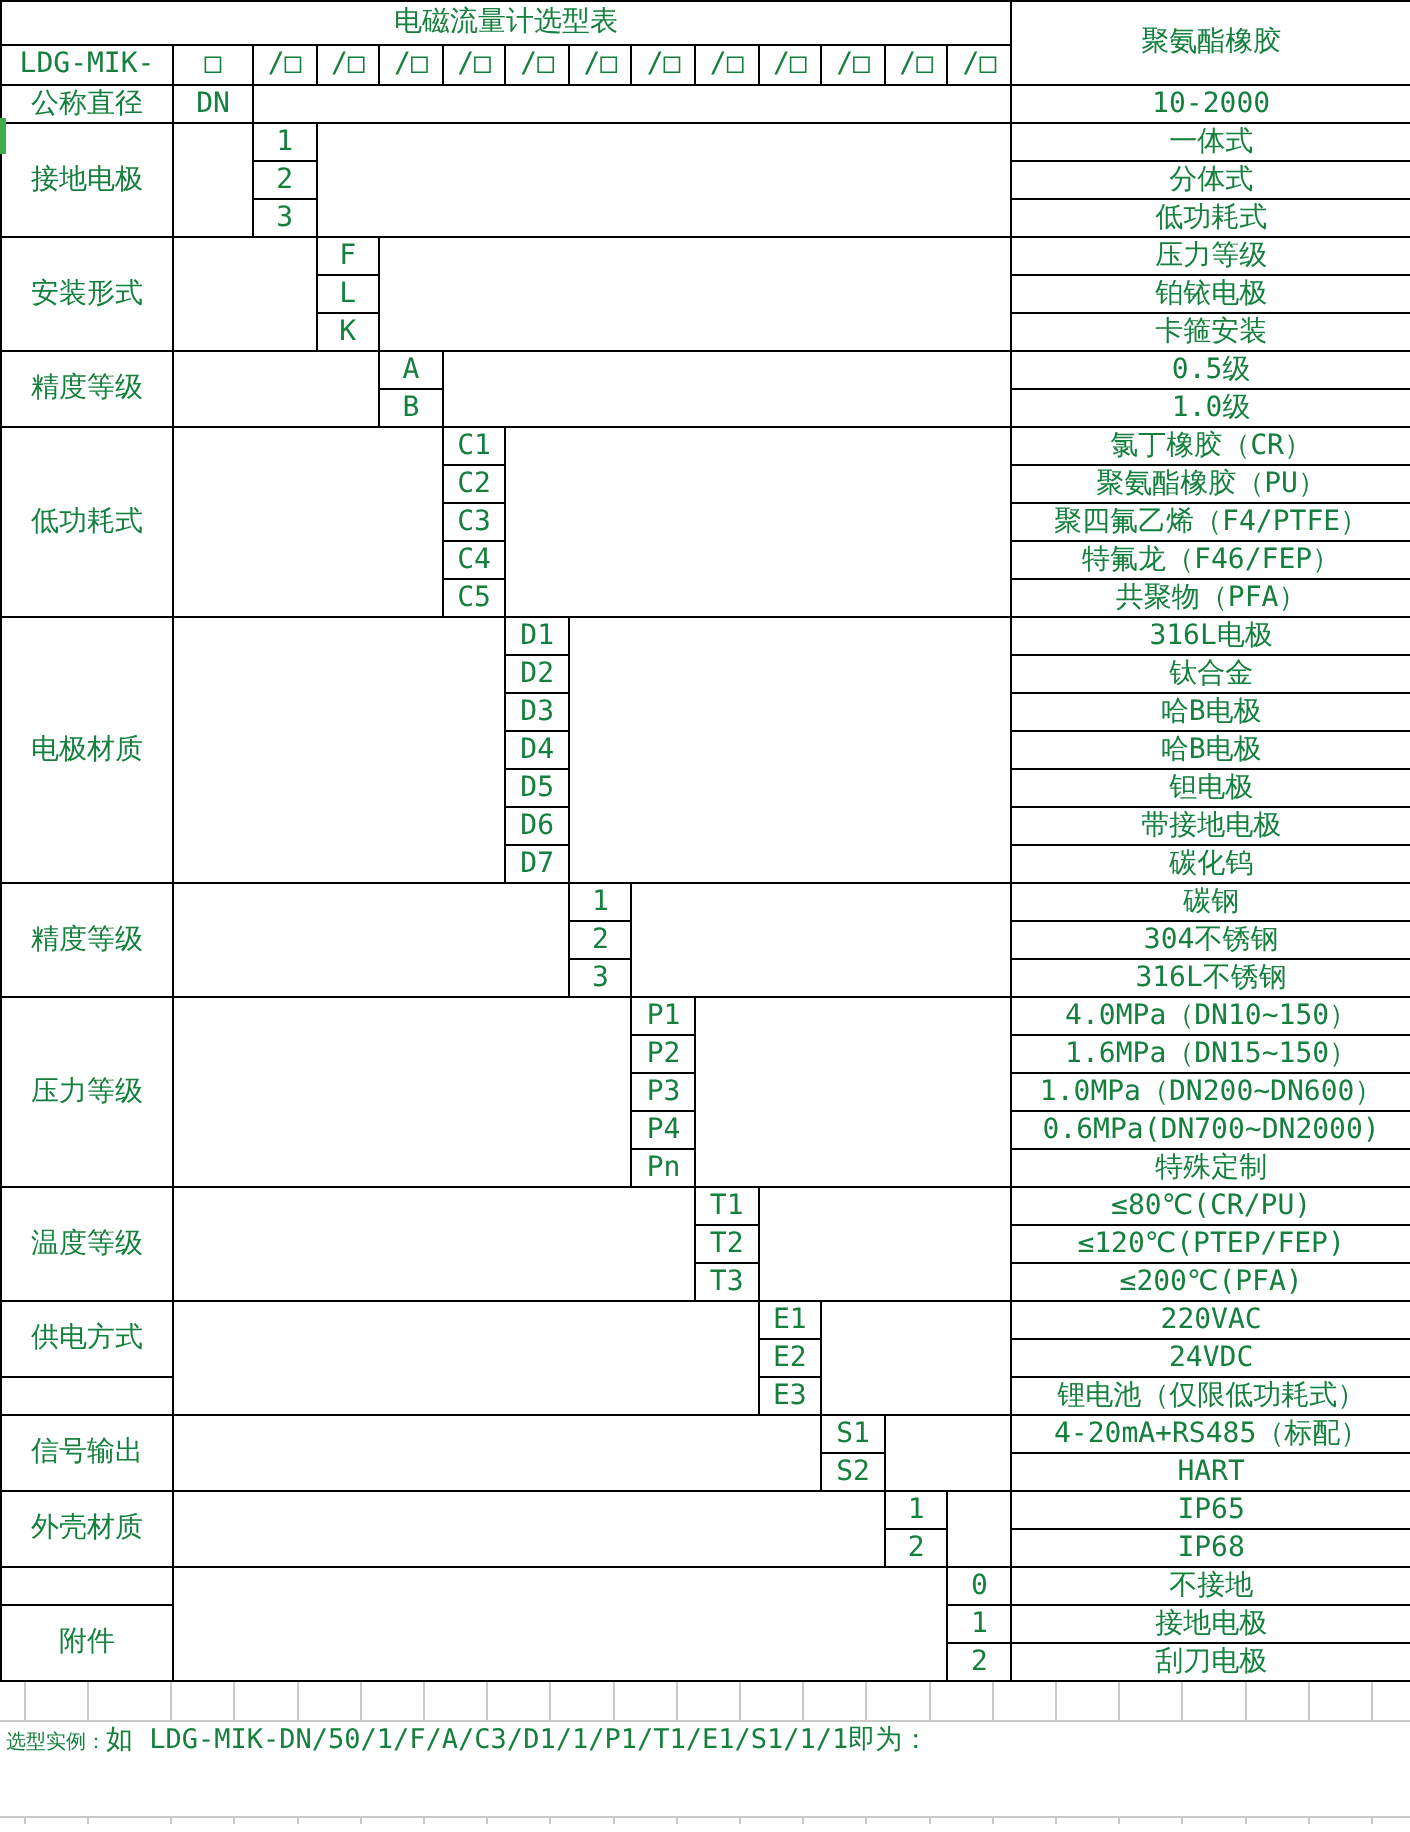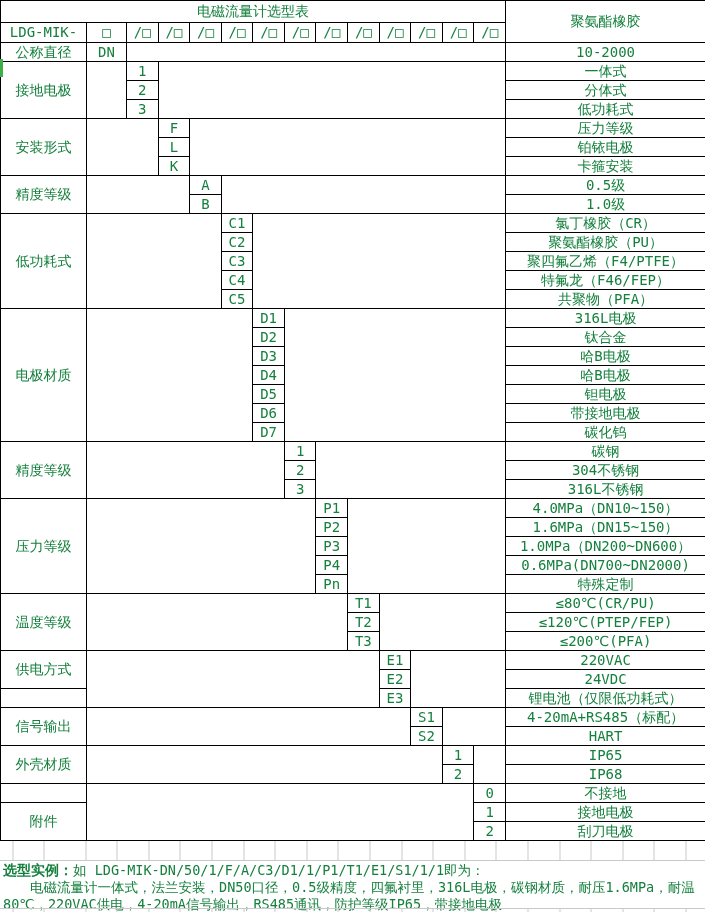--- a/index.html
+++ b/index.html
@@ -14,21 +14,21 @@
   td.title-cell{font-size:15px;}
   td.fn-head{font-size:15px;}
   td.code-cell{font-size:13px;}
   td.prefix-cell{font-size:13px;}
   td.desc-left{text-align:left;padding-left:3px;}
   td.label-cell{font-size:14px;}
   .grid-row{height:20px;box-sizing:border-box;border-bottom:1px solid #c9c9c9;
     background-image:repeating-linear-gradient(to right,transparent 0px,transparent 30.6px,#c9c9c9 30.6px,#c9c9c9 31.6px);
     background-position-x:54.5px;}
   .example{height:50px;padding:1px 3px 0 3px;font-size:13.5px;line-height:16.8px;}
-  .example .lead{font-weight:bold;font-size:14px;}
+  .example .lead{font-weight:normal;font-size:10px;}
   .example .body{text-indent:2em;white-space:normal;}
   .bottom-sliver{position:absolute;left:0;right:0;bottom:0;height:4px;box-sizing:border-box;
     border-top:1px solid #c9c9c9;
     background-image:repeating-linear-gradient(to right,transparent 0px,transparent 30.6px,#c9c9c9 30.6px,#c9c9c9 31.6px);
     background-position-x:54.5px;}
   .green-marker{position:absolute;left:0;top:59px;width:3px;height:18px;background:#3fae49;}
 </style>
 </head>
 <body>
 
@@ -281,17 +281,16 @@
           <td class="code-cell">2</td>
           <td>刮刀电极</td>
         </tr>
       </tbody>
   </table>
 
   <div class="grid-row"></div>
 
   <div class="example">
     <div><span class="lead">选型实例：</span><span>如 LDG-MIK-DN/50/1/F/A/C3/D1/1/P1/T1/E1/S1/1/1即为：</span></div>
-    <div class="body">电磁流量计一体式，法兰安装，DN50口径，0.5级精度，四氟衬里，316L电极，碳钢材质，耐压1.6MPa，耐温80℃，220VAC供电，4-20mA信号输出，RS485通讯，防护等级IP65，带接地电极</div>
   </div>
 
   <div class="bottom-sliver"></div>
 </div>
 
 </body></html>

